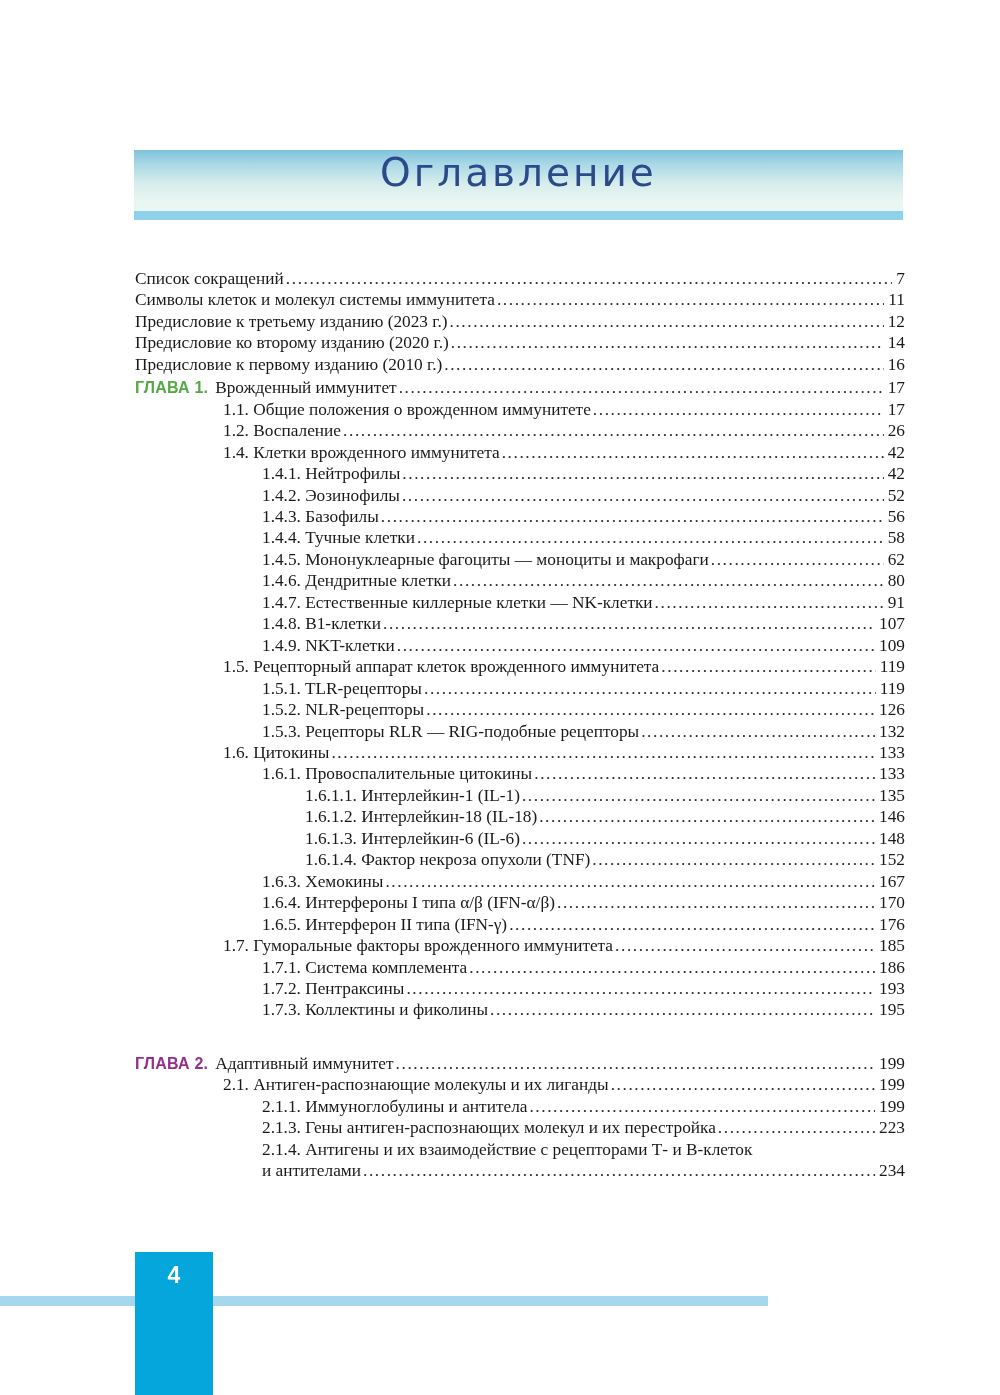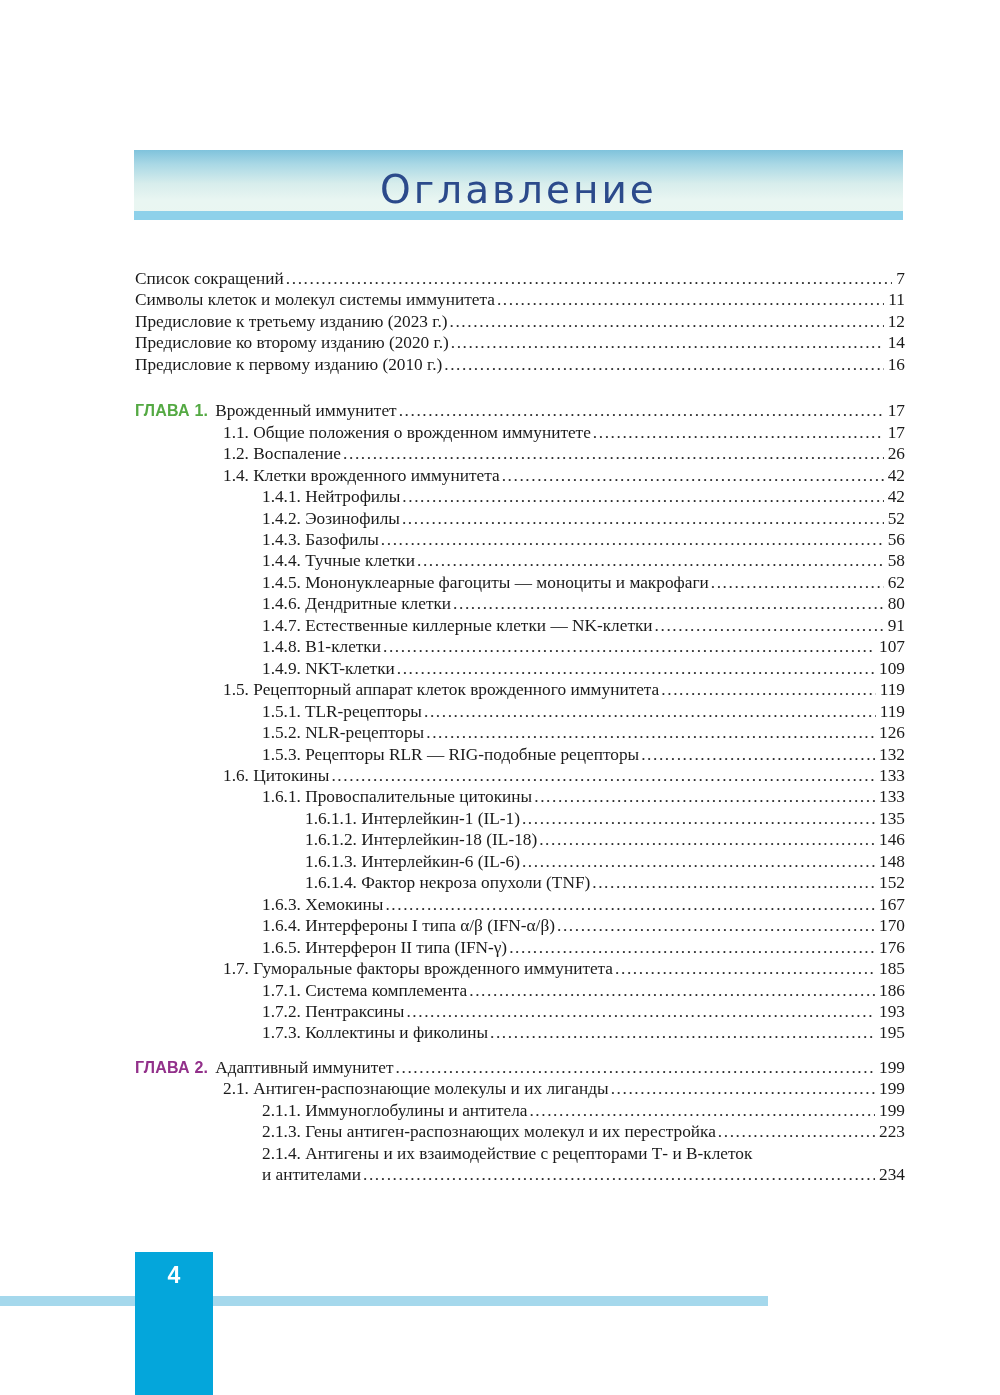--- a/index.html
+++ b/index.html
@@ -14,21 +14,21 @@
 
   
   .banner {
     position: absolute;
     left: 134px;
     top: 150px;
     width: 769px;
     height: 70px;
     background: linear-gradient(180deg, #7fc3dc 0%, #a9d8e5 20%, #d7edec 48%, #e9f6f2 72%, #eaf6f1 100%);
     display: flex;
-    align-items: flex-end;
+    align-items: flex-start;
     justify-content: center;
   }
   .banner-title {
     font-family: "DejaVu Sans", "Liberation Sans", sans-serif;
     font-size: 39px;
     font-weight: 400;
     letter-spacing: 3px;
     color: #2b4a8b;
     padding-bottom: 8px;
   }
@@ -47,21 +47,21 @@
     width: 770px;
     font-size: 17.3px;
     color: #1a1a1a;
   }
   .toc-row {
     display: flex;
     align-items: baseline;
     line-height: 21.45px;
     white-space: nowrap;
   }
-  .toc-row.gap-sm { margin-top: 25px; }
+  .toc-row.gap-sm { margin-top: 2px; }
   .toc-row.gap-md { margin-top: 13px; }
   .indent-0 { padding-left: 0; }
   .indent-1 { padding-left: 88px; }
   .indent-2 { padding-left: 127px; }
   .indent-3 { padding-left: 170px; justify-content: flex-end; }
   .chapter-label {
     font-family: "Liberation Sans", sans-serif;
     font-weight: bold;
     font-size: 16px;
     margin-right: 7px;
@@ -291,21 +291,21 @@
       <span class="toc-text">1.7.2. Пентраксины</span>
       <span class="toc-dots"></span>
       <span class="toc-page">193</span>
     </div>
     <div class="toc-row indent-2">
       <span class="toc-text">1.7.3. Коллектины и фиколины</span>
       <span class="toc-dots"></span>
       <span class="toc-page">195</span>
     </div>
     <div class="toc-row indent-0 gap-md">
-      <span class="chapter-label" style="color: rgb(146, 48, 138);">ГЛАВА 2.</span>
+      <span class="chapter-label" style="color: rgb(146, 48, 138); margin-top: 19px;">ГЛАВА 2.</span>
       <span class="toc-text">Адаптивный иммунитет</span>
       <span class="toc-dots"></span>
       <span class="toc-page">199</span>
     </div>
     <div class="toc-row indent-1">
       <span class="toc-text">2.1. Антиген-распознающие молекулы и их лиганды</span>
       <span class="toc-dots"></span>
       <span class="toc-page">199</span>
     </div>
     <div class="toc-row indent-2">

